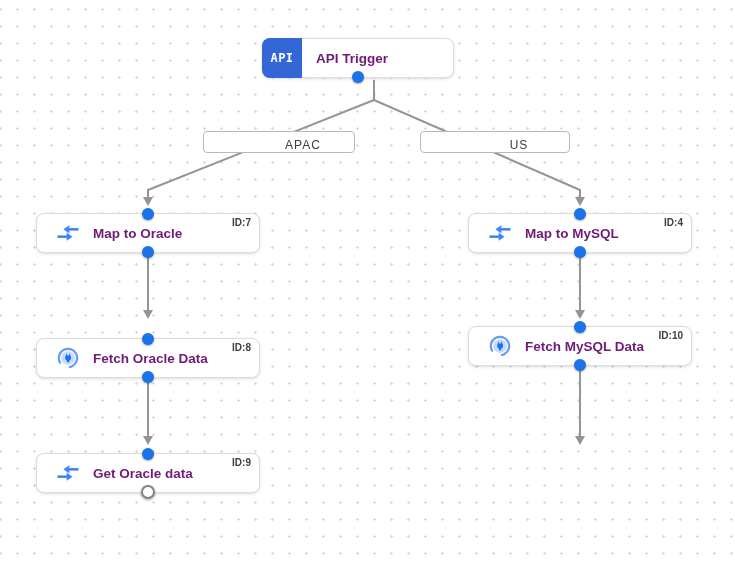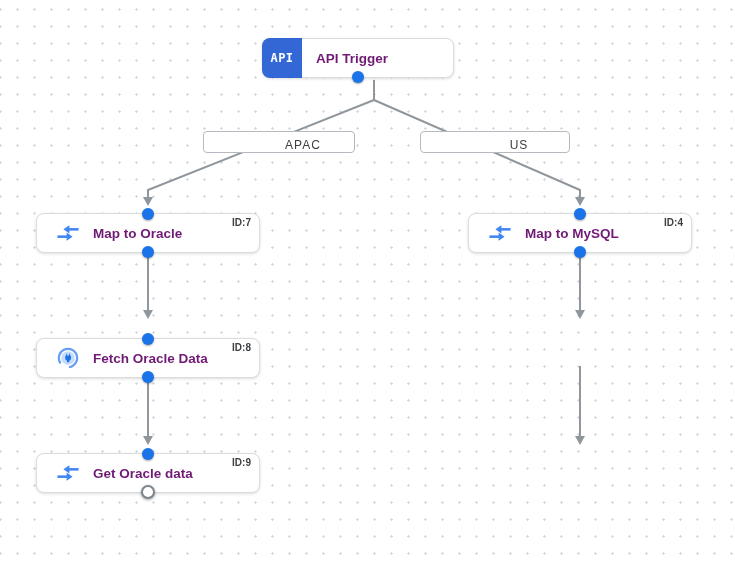--- a/index.html
+++ b/index.html
@@ -138,15 +138,28 @@
         <rect x="13" y="4.6" width="10.5" height="2.8" fill="#4285f4"></rect>
         <polygon points="10.5,9.5 10.5,18.5 17,14" fill="#4285f4"></polygon>
         <rect x="0.5" y="12.6" width="10.5" height="2.8" fill="#4285f4"></rect>
       </svg>
     </span>
     <span class="node-title">Map to MySQL</span>
     <span class="node-id">ID:4</span>
     <span class="port-dot port-bottom"></span>
   </div>
 
+  <div class="node task" style="left:468px;top:326px;">
+    <span class="port-dot port-top"></span>
+    <span class="icon-wrap">
+      <svg width="22" height="22" viewBox="0 0 24 24">
+        <circle cx="12" cy="12" r="10" fill="none" stroke="#669df6" stroke-width="2.4" stroke-dasharray="50 13" stroke-linecap="round" transform="rotate(150 12 12)"></circle>
+        <circle cx="12" cy="12" r="7.5" fill="#c7dcfa"></circle>
+        <path d="M16.01 7L16 3h-2v4h-4V3H8v4h-.01C7 6.99 6 7.99 6 8.99v5.49L9.5 18v3h5v-3l3.5-3.51v-5.5c0-1-1-1.99-1.99-1.99z" fill="#1a73e8" transform="translate(5.9,5.7) scale(0.52)"></path>
+      </svg>
+    </span>
+    <span class="node-title">Fetch MySQL Data</span>
+    <span class="node-id">ID:10</span>
+    <span class="port-dot port-bottom"></span>
+  </div>
 
 
 </div>
 
 </body></html>

